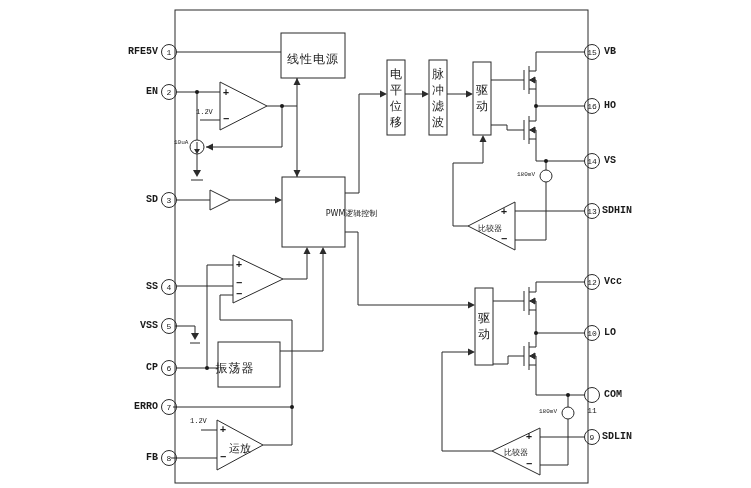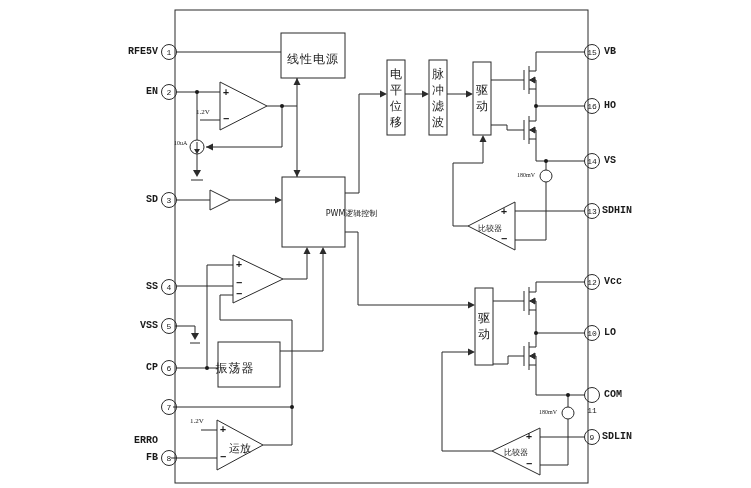--- a/index.html
+++ b/index.html
@@ -7,21 +7,21 @@
          font-family:"DejaVu Sans","Liberation Sans",sans-serif;color:#222;}
   svg{position:absolute;left:0;top:0;}
   .lbl{position:absolute;font-size:9px;line-height:1;color:#1a1a1a;white-space:nowrap;}
   .pin-name{font-family:"Liberation Mono","DejaVu Sans Mono",monospace;font-weight:bold;font-size:10px;}
   .pin-name.left{text-align:right;width:52px;}
   .pin-num{position:absolute;font-family:"Liberation Mono","DejaVu Sans Mono",monospace;
            font-size:8px;width:16px;text-align:center;color:#1a1a1a;}
   .blk{position:absolute;text-align:center;font-size:12px;color:#1a1a1a;letter-spacing:1px;}
   .vtext{position:absolute;width:12px;font-size:12px;line-height:16px;text-align:center;
          word-break:break-all;color:#1a1a1a;}
-  .val{position:absolute;font-size:7px;font-family:Liberation Serif, serif;
+  .val{position:absolute;font-size:7px;font-family:Liberation Mono, monospace;
        color:#1a1a1a;line-height:1;}
   .val.tiny{font-size:6px;}
   .mark{position:absolute;font-size:10px;font-weight:bold;line-height:1;color:#1a1a1a;
         font-family:"DejaVu Sans Mono","Liberation Mono",monospace;}
 </style>
 </head>
 <body>
 
 <div class="stage">
 
@@ -162,21 +162,21 @@
         <circle cx="568" cy="395" r="2"></circle>
   </g>
 </svg>
 
 <div class="lbl pin-name left" style="left:106px;top:47px;">RFE5V</div>
 <div class="lbl pin-name left" style="left:106px;top:87px;">EN</div>
 <div class="lbl pin-name left" style="left:106px;top:195px;">SD</div>
 <div class="lbl pin-name left" style="left:106px;top:282px;">SS</div>
 <div class="lbl pin-name left" style="left:106px;top:321px;">VSS</div>
 <div class="lbl pin-name left" style="left:106px;top:363px;">CP</div>
-<div class="lbl pin-name left" style="left:106px;top:402px;margin-top:34px;">ERRO</div>
+<div class="lbl pin-name left" style="left:106px;top:402px;">ERRO</div>
 <div class="lbl pin-name left" style="left:106px;top:453px;">FB</div>
 
 <div class="pin-num" style="left:161px;top:48px;">1</div>
 <div class="pin-num" style="left:161px;top:88px;">2</div>
 <div class="pin-num" style="left:161px;top:196px;">3</div>
 <div class="pin-num" style="left:161px;top:283px;">4</div>
 <div class="pin-num" style="left:161px;top:322px;">5</div>
 <div class="pin-num" style="left:161px;top:364px;">6</div>
 <div class="pin-num" style="left:161px;top:403px;">7</div>
 <div class="pin-num" style="left:161px;top:454px;">8</div>

